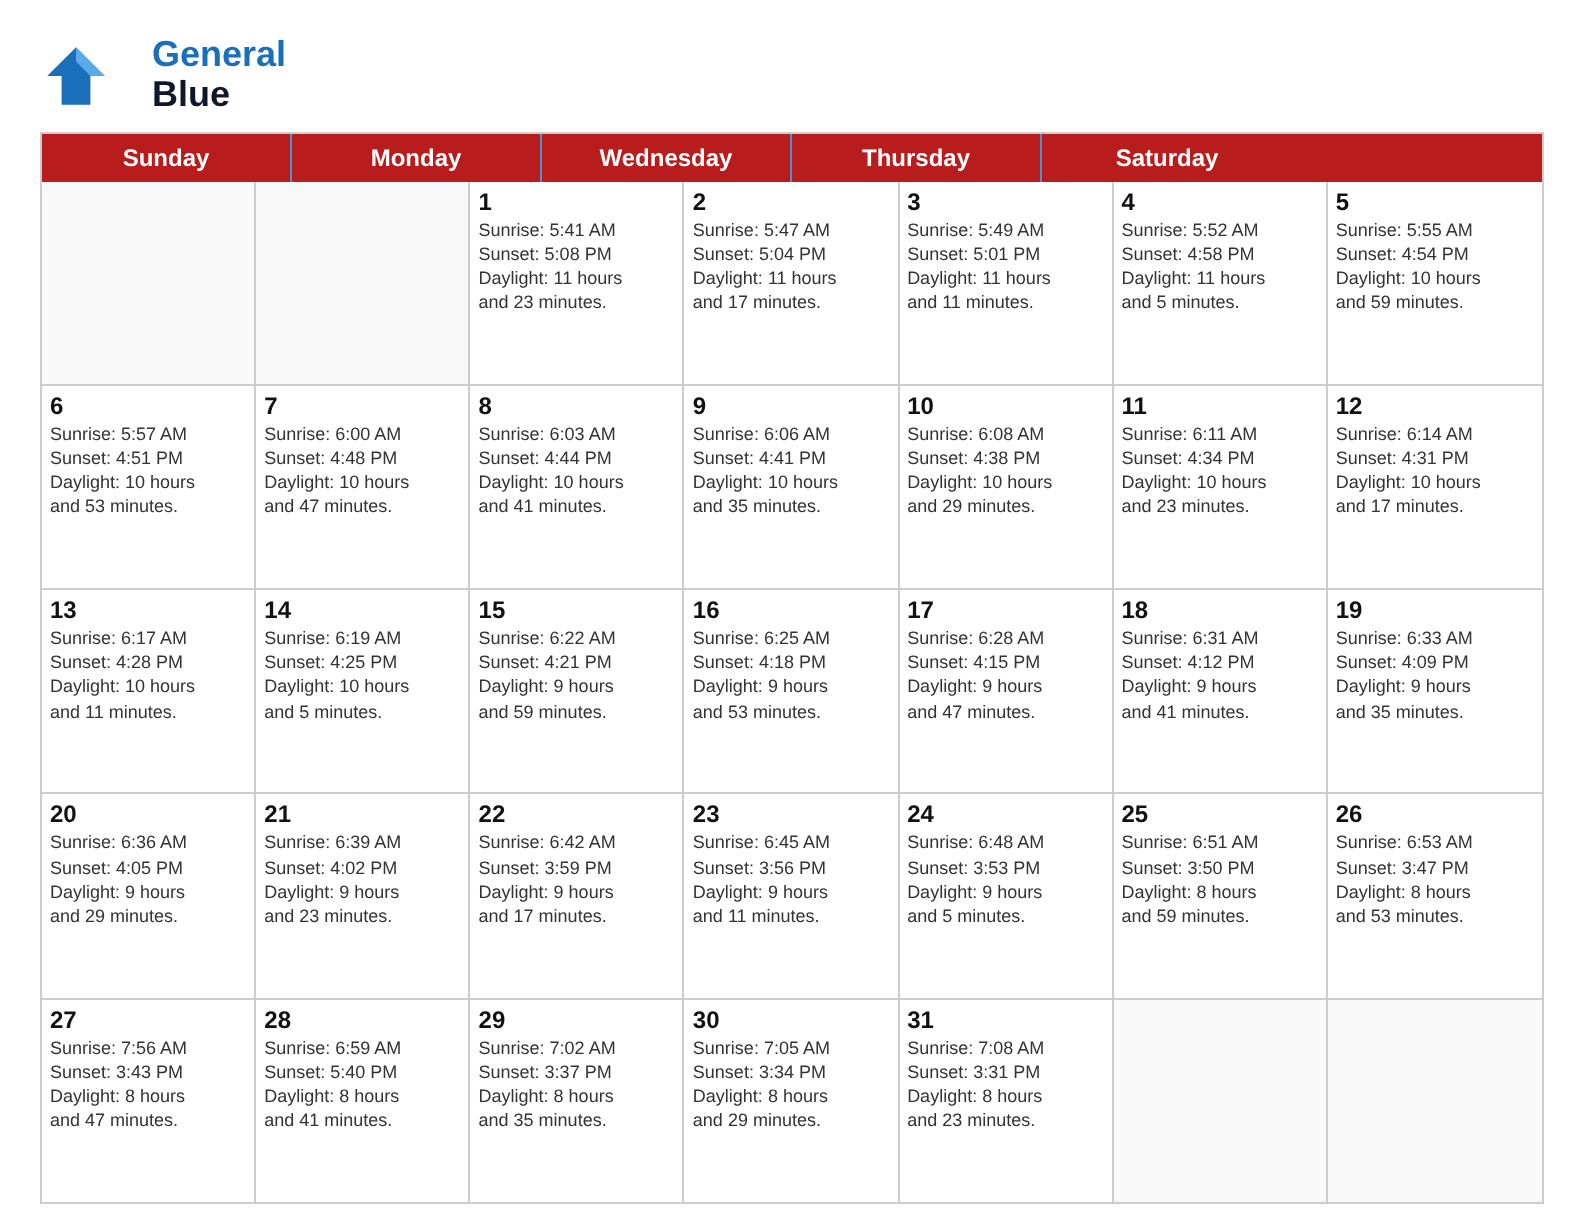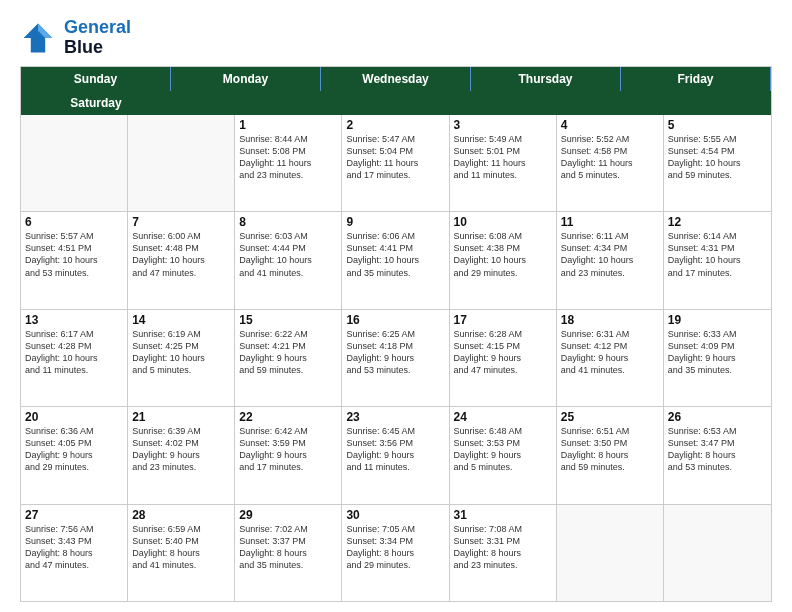--- a/index.html
+++ b/index.html
@@ -19,21 +19,21 @@
     }
     .header {
       display: flex;
       justify-content: space-between;
       align-items: flex-start;
       margin-bottom: 8px;
     }
     .logo {
       display: flex;
       align-items: center;
-      gap: 8px;
+      gap: 20px;
     }
     .logo-text {
       font-size: 18px;
       font-weight: bold;
       color: #333;
       line-height: 1.1;
     }
     .logo-text span { color: #1a6fba; }
     .logo-icon {
       width: 36px;
@@ -53,22 +53,22 @@
       color: #444;
     }
     .calendar {
       flex: 1;
       display: flex;
       flex-direction: column;
       border: 1px solid #ccc;
     }
     .cal-header {
       display: grid;
-      grid-template-columns: repeat(5, 1fr);
-      background: #14532d;
+      grid-template-columns: repeat(6, 1fr);
+      background: #b91c1c;
     }
     .cal-header-cell {
       color: #fff;
       font-size: 12px;
       font-weight: bold;
       text-align: center;
       padding: 5px 2px;
       border-right: 1px solid #5090cc;
     }
     .cal-header-cell:last-child { border-right: none; text-align: center; }
@@ -129,30 +129,29 @@
       <div class="location-title"></div>
     </div>
   </div>
 
   <div class="calendar">
     <div class="cal-header">
     <div class="cal-header-cell">Sunday</div>
         <div class="cal-header-cell">Monday</div>
         <div class="cal-header-cell">Wednesday</div>
         <div class="cal-header-cell">Thursday</div>
-        <div class="cal-header-cell">Friday</div>
         <div class="cal-header-cell">Saturday</div>
       </div>
     <div class="cal-body">
     <div class="cal-row">
           <div class="cal-cell empty"></div>
           <div class="cal-cell empty"></div>
           <div class="cal-cell">
             <span class="day-num">1</span>
-            <span class="cell-line">Sunrise: 8:44 AM</span>
+            <span class="cell-line">Sunrise: 5:41 AM</span>
             <span class="cell-line">Sunset: 5:08 PM</span>
             <span class="cell-line">Daylight: 11 hours</span>
             <span class="cell-line">and 23 minutes.</span>
           </div>
           <div class="cal-cell">
             <span class="day-num">2</span>
             <span class="cell-line">Sunrise: 5:47 AM</span>
             <span class="cell-line">Sunset: 5:04 PM</span>
             <span class="cell-line">Daylight: 11 hours</span>
             <span class="cell-line">and 17 minutes.</span>

